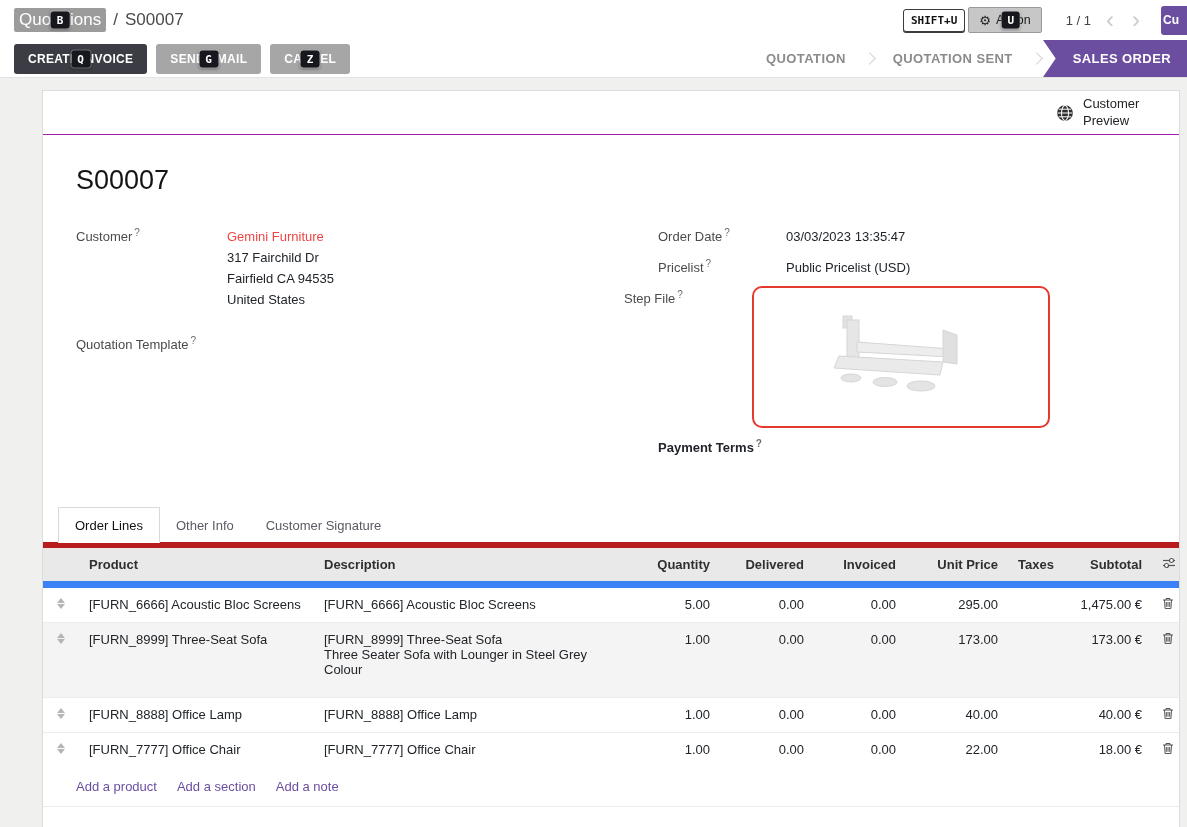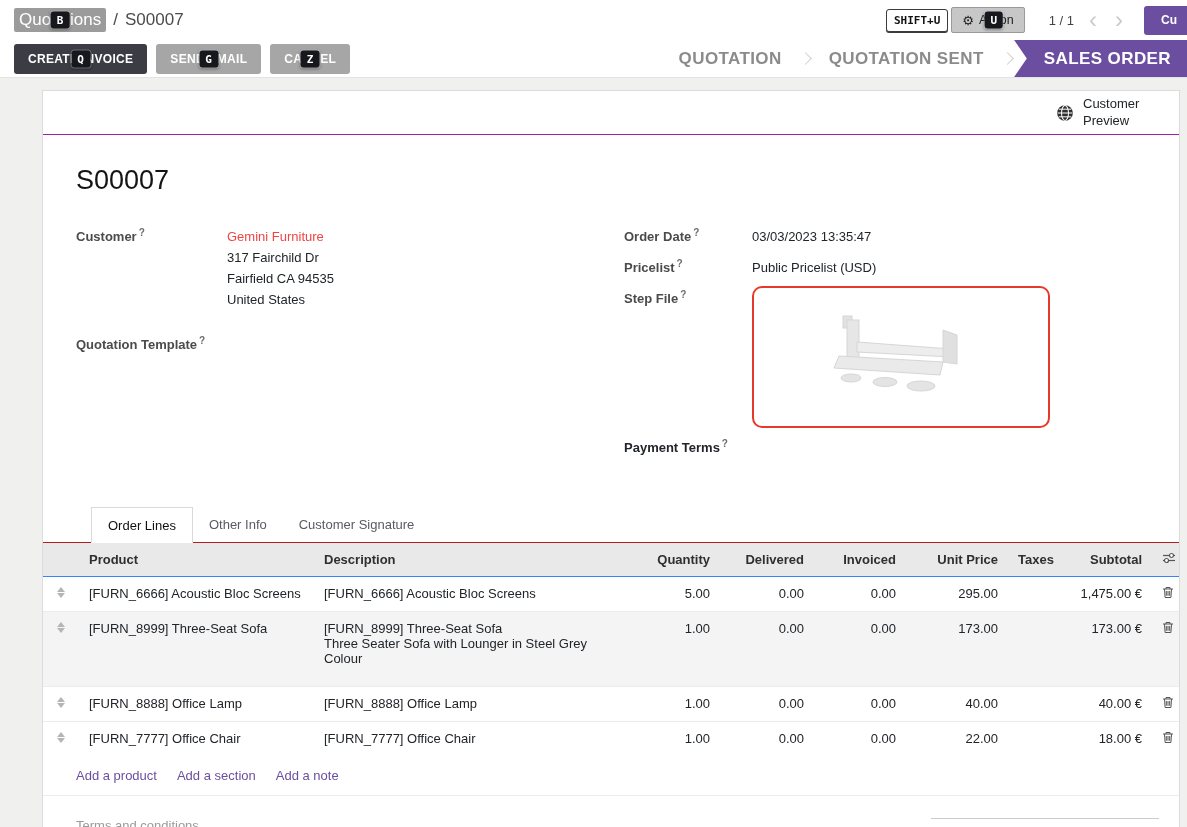--- a/index.html
+++ b/index.html
@@ -31,72 +31,72 @@
   .action-btn {
     position:relative; display:flex; align-items:center; gap:5px;
     background:#c7c7c7; border:1px solid #9a9a9a; border-radius:2px;
     font-size:12.5px; color:#222; padding:5px 10px;
   }
   .action-btn .hotkey { left:58%; }
   .gear { font-size:13px; line-height:1; }
   .pager { margin:0 6px 0 24px; font-size:13px; color:#444; }
   .pg-chev { color:#cbcbcb; font-size:24px; line-height:1; padding:0 9px; cursor:pointer; user-select:none; }
   .partial-btn {
-    background:#6c4ea0; color:#fff; border:none; width:43px; height:29px; margin-left:12px;
+    background:#6c4ea0; color:#fff; border:none; width:26px; height:29px; margin-left:12px;
     font-size:12px; font-weight:700; overflow:hidden; white-space:nowrap;
-    padding:0 0 0 17px; text-align:left; border-radius:3px 0 0 3px;
+    padding:0 0 0 2px; text-align:left; border-radius:3px 0 0 3px;
   }
 
   
   .actionbar { height:38px; background:#fff; border-bottom:1px solid #e3e3e3; display:flex; align-items:center; padding-left:14px; overflow:hidden; }
   .btn { position:relative; border:none; border-radius:3px; font-size:12px; font-weight:700; letter-spacing:.3px; padding:8px 14px; margin-right:9px; color:#fff; }
   .btn-dark { background:#3b3c44; }
   .btn-gray { background:#a6a6a6; }
   .statusbar { margin-left:auto; display:flex; align-items:stretch; height:38px; }
-  .step { display:flex; align-items:center; padding:0 17px; color:#8b8b8b; font-size:17px; font-weight:700; letter-spacing:.4px; white-space:nowrap; cursor:pointer; }
+  .step { display:flex; align-items:center; padding:0 17px; color:#8b8b8b; font-size:13px; font-weight:700; letter-spacing:.4px; white-space:nowrap; cursor:pointer; }
   .step-sep { width:9px; height:9px; border-top:1px solid #cfcfcf; border-right:1px solid #cfcfcf; transform:rotate(45deg); align-self:center; margin:0 2px; }
   .step.active {
     background:#6c4ea0; color:#fff;
     clip-path:polygon(0 0,100% 0,100% 100%,0 100%,13px 50%);
     padding:0 50px 0 30px; margin-right:-34px;
   }
 
   
   .content { padding:12px 7px 0 42px; height:749px; }
   .sheet { background:#fff; border:1px solid #dcdcdc; min-height:100%; }
   .sheet-strip { height:44px; border-bottom:1px solid #a21caf; display:flex; justify-content:flex-end; align-items:center; padding-right:26px; }
   .customer-preview { display:flex; align-items:center; gap:9px; cursor:pointer; color:#212529; }
   .cp-label { width:70px; line-height:1.25; font-size:13px; }
   .sheet-pad { padding:26px 33px 0; }
   .title { font-size:27px; font-weight:500; color:#141414; margin:4px 0 30px; }
 
   .fields { display:grid; grid-template-columns:1fr 1fr; column-gap:26px; }
   .frow { display:flex; margin-bottom:9px; }
-  .flabel { flex:none; color:#4b4b4b; padding-top:1px;font-weight:bold; }
+  .flabel { flex:none; color:#4b4b4b; padding-top:1px; }
   .fields .left .flabel { width:151px; }
   .fields .right .flabel { width:128px; }
   .flabel.bold-label { font-weight:700; color:#212529; }
   .q { color:#6d6d6d; font-size:10px; vertical-align:super; margin-left:2px; cursor:help; }
   .fvalue { color:#212529; line-height:21px; }
   .olink { color:#ef4444; cursor:pointer; }
   .mt-gap { margin-top:24px;align-items:flex-end; }
-  .rrow { margin-bottom:10px; }
+  .rrow { margin-bottom:10px;margin-left:34px; }
   .stepfile-box {
     width:298px; height:142px; border:2px solid #e6392e; border-radius:10px;
     display:flex; align-items:center; justify-content:center; background:#fff; margin-top:-2px;
   }
 
   
-  .tabs { margin-top:42px; display:flex; border-bottom:1px solid #b91c1c; padding-left:48px; }
+  .tabs { margin-top:42px; display:flex; border-bottom:6px solid #b91c1c; padding-left:15px;align-items:flex-end; }
   .tab { padding:10px 16px 9px; font-size:13px; color:#5a5a63; cursor:pointer; }
   .tab.active { background:#fff; border:1px solid #d9d9d9; border-bottom-color:#fff; margin-bottom:-1px; color:#111; }
 
   
   table.lines { width:100%; border-collapse:collapse; font-size:13px; table-layout:fixed; }
-  .lines thead th { background:#e9e9e9; font-weight:700; color:#2f2f2f; padding:9px 10px; text-align:left; border-bottom:1px solid #3b82f6; white-space:nowrap; }
+  .lines thead th { background:#e9e9e9; font-weight:700; color:#2f2f2f; padding:9px 10px; text-align:left; border-bottom:7px solid #3b82f6; white-space:nowrap; }
   .lines th.num, .lines td.num { text-align:right; }
   .lines tbody td { padding:9px 10px; border-top:1px solid #ececec; color:#212529; vertical-align:top; }
   .lines tbody tr:first-child td { border-top:none; }
   tr.row-alt td { background:#f4f4f4; padding-bottom:20px; }
   .edited { color:#3077d9; }
   .handle-cell { text-align:center; }
   .drag { display:inline-block; cursor:grab; }
   .tri { width:0; height:0; border-left:4px solid transparent; border-right:4px solid transparent; display:block; margin:1px auto; }
   .tri-up { border-bottom:5px solid #b5b5b5; }
   .tri-down { border-top:5px solid #b5b5b5; }

